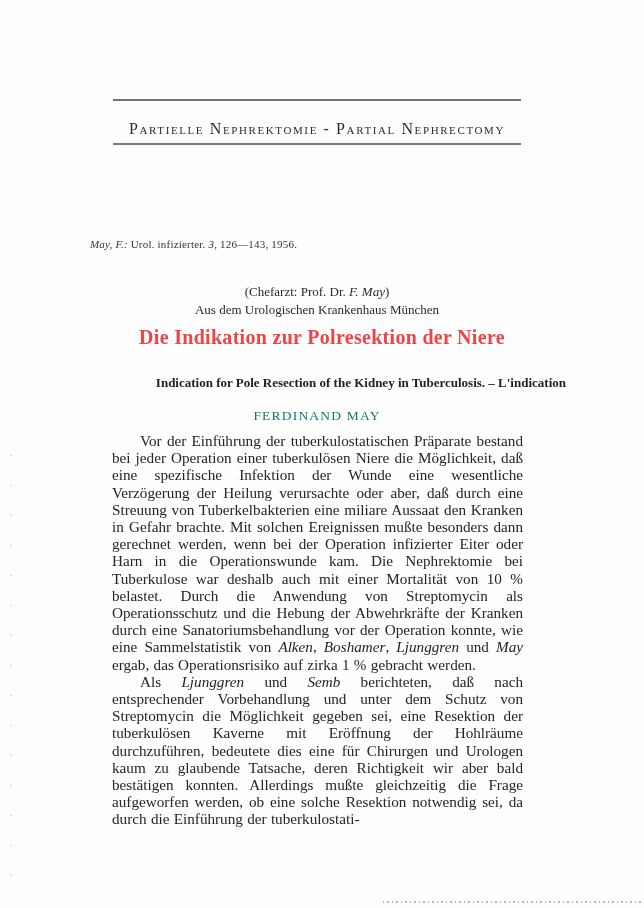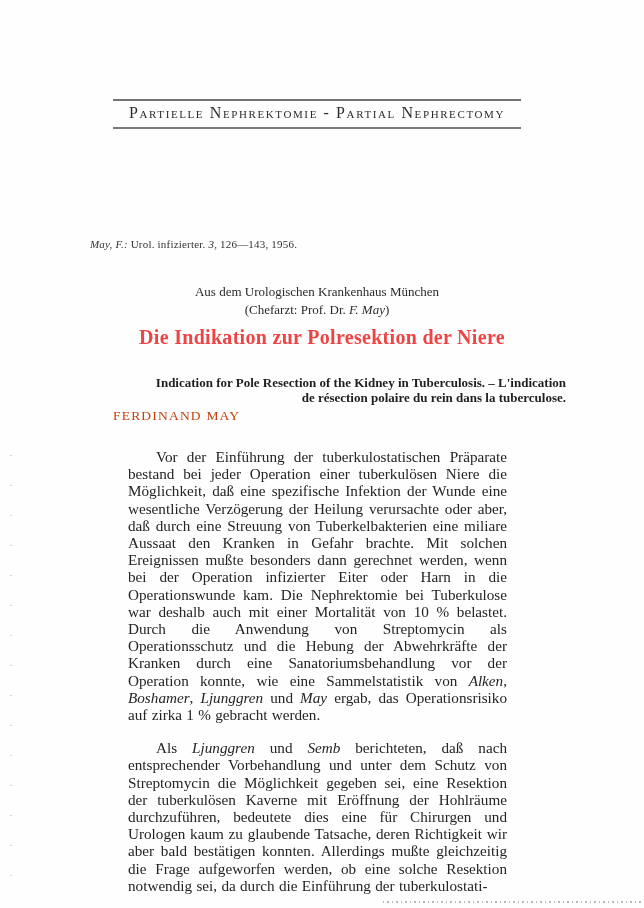--- a/index.html
+++ b/index.html
@@ -17,21 +17,21 @@
     overflow: hidden;
   }
   
   .journal-header {
     position: absolute;
     left: 113px;
     top: 99px;
     width: 408px;
     border-top: 2px solid #747474;
     border-bottom: 2px solid #7a7a7a;
-    padding: 2px 0 5px 0;
+    padding: 18px 0 5px 0;
     text-align: center;
   }
   .jh-line {
     font-variant: small-caps;
     font-size: 16px;
     letter-spacing: 1.6px;
     line-height: 19px;
     color: #2c2c2c;
     font-weight: 500;
   }
@@ -75,32 +75,33 @@
     font-weight: bold;
     font-size: 13px;
     line-height: 14.5px;
     color: #1f1f1f;
   }
   .author {
     position: absolute;
     left: 113px;
     top: 408px;
     width: 408px;
+    text-align: center;
     font-size: 13.5px;
     letter-spacing: 1.2px;
-    color: #c2410c;
+    color: #0f766e;
   }
   .article-body {
     position: absolute;
     left: 112px;
     top: 432px;
     width: 411px;
   }
   .article-body p {
-    margin: 16px;
+    margin: 0;
     text-align: justify;
     text-indent: 28px;
     font-size: 15.2px;
     line-height: 17.2px;
     color: #242424;
     word-spacing: 0.5px;
   }
   
   .scan-dots-left {
     position: absolute;
@@ -130,31 +131,30 @@
   <div class="scan-dots-left"></div>
   <div class="scan-dots-bottom"></div>
 
   <div class="journal-header">
     <div class="jh-line">Partielle Nephrektomie - Partial Nephrectomy</div>
   </div>
 
   <div class="citation"><i>May, F.:</i><span> Urol. infizierter. </span><i>3</i><span>, 126—143, 1956.</span></div>
 
   <div class="affiliation">
+    <div><span>(Chefarzt: Prof. Dr. </span><i>F. May</i><span>)</span></div>
     <div>Aus dem Urologischen Krankenhaus München</div>
-    <div><span>(Chefarzt: Prof. Dr. </span><i>F. May</i><span>)</span></div>
   </div>
 
   <h1 class="title">
     <span>Die Indikation zur Polresektion der Niere</span><br>
   </h1>
 
   <div class="subtitle">
     <div>Indication for Pole Resection of the Kidney in Tuberculosis. – L'indication</div>
-    <div>de résection polaire du rein dans la tuberculose.</div>
   </div>
 
   <div class="author">FERDINAND MAY</div>
 
   <div class="article-body">
       <p><span>Vor der Einführung der tuberkulostatischen Präparate bestand bei jeder Operation einer tuberkulösen Niere die Möglichkeit, daß eine spezifische Infektion der Wunde eine wesentliche Verzögerung der Heilung verursachte oder aber, daß durch eine Streuung von Tuberkelbakterien eine miliare Aussaat den Kranken in Gefahr brachte. Mit solchen Ereignissen mußte besonders dann gerechnet werden, wenn bei der Operation infizierter Eiter oder Harn in die Operationswunde kam. Die Nephrektomie bei Tuberkulose war deshalb auch mit einer Mortalität von 10 % belastet. Durch die Anwendung von Streptomycin als Operationsschutz und die Hebung der Abwehrkräfte der Kranken durch eine Sanatoriumsbehandlung vor der Operation konnte, wie eine Sammelstatistik von </span><i>Alken</i><span>, </span><i>Boshamer</i><span>, </span><i>Ljunggren</i><span> und </span><i>May</i><span> ergab, das Operationsrisiko auf zirka 1 % gebracht werden.</span></p>
       <p><span>Als </span><i>Ljunggren</i><span> und </span><i>Semb</i><span> berichteten, daß nach entsprechender Vorbehandlung und unter dem Schutz von Streptomycin die Möglichkeit gegeben sei, eine Resektion der tuberkulösen Kaverne mit Eröffnung der Hohlräume durchzuführen, bedeutete dies eine für Chirurgen und Urologen kaum zu glaubende Tatsache, deren Richtigkeit wir aber bald bestätigen konnten. Allerdings mußte gleichzeitig die Frage aufgeworfen werden, ob eine solche Resektion notwendig sei, da durch die Einführung der tuberkulostati-</span></p>
     </div>
 
 </div>

